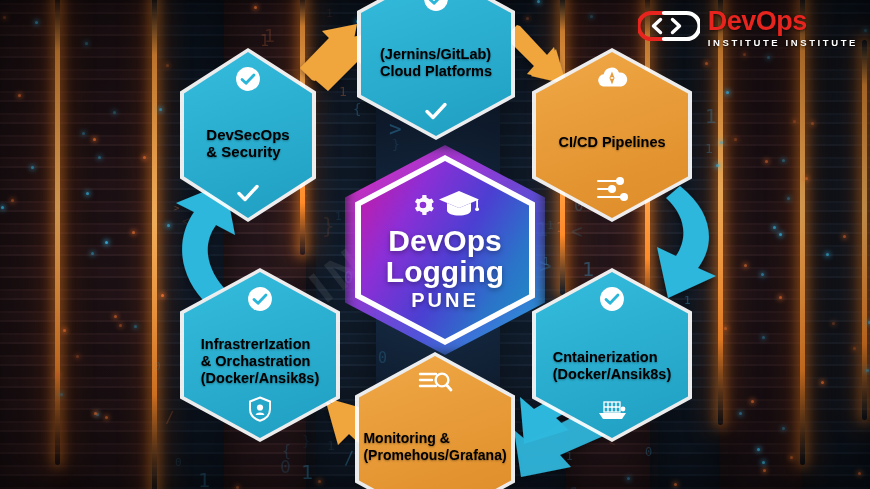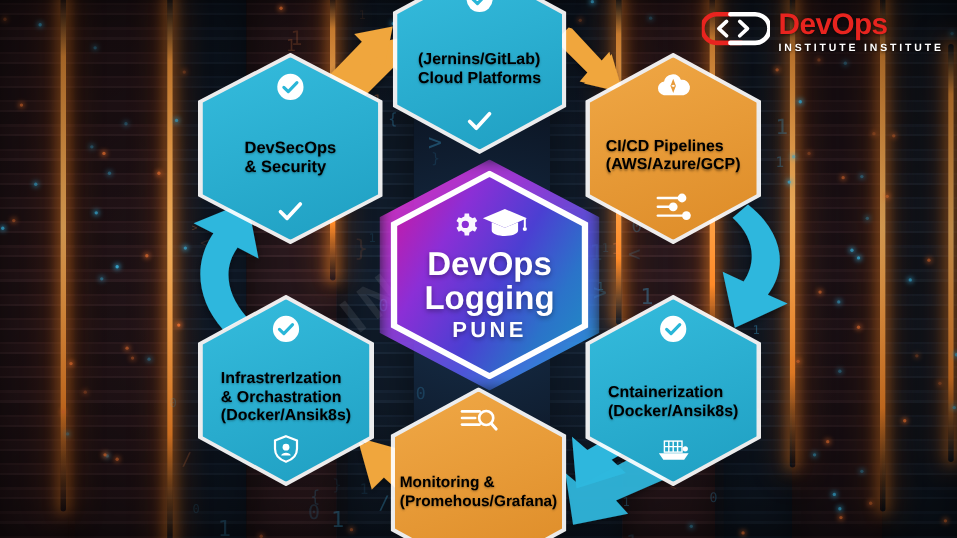--- a/index.html
+++ b/index.html
@@ -316,21 +316,20 @@
     <div class="hex-inner" style="background:linear-gradient(160deg,#f0a846,#dd8b27);">
       <span class="hex-icon-top">
         <svg width="34" height="24" viewBox="0 0 34 24">
           <path d="M8.5 20.5 A6.2 6.2 0 0 1 8.7 8.2 A8 8 0 0 1 24 6.6 A6.4 6.4 0 0 1 26.4 20.5 Z" fill="#fff"></path>
           <path d="M17 5.5 L19.6 12.3 L17 11 L14.4 12.3 Z" fill="#e89b3a"></path>
           <path d="M17 18.5 L14.4 11.7 L17 13 L19.6 11.7 Z" fill="#e89b3a"></path>
         </svg>
       </span>
       <div class="hex-label" style="margin-top:14px;">
         <div>CI/CD Pipelines</div>
-        <div>(AWS/Azure/GCP)</div>
       </div>
       <span class="hex-icon-bot">
         <svg width="36" height="26" viewBox="0 0 36 26">
           <g stroke="#fff" stroke-width="2.2" stroke-linecap="round">
             <line x1="4" y1="5" x2="22" y2="5"></line>
             <line x1="4" y1="13" x2="14" y2="13"></line>
             <line x1="4" y1="21" x2="26" y2="21"></line>
           </g>
           <circle cx="26" cy="5" r="4" fill="#fff"></circle>
           <circle cx="18" cy="13" r="4" fill="#fff"></circle>
@@ -407,21 +406,21 @@
       <span class="hex-icon-bot">
         <svg width="24" height="26" viewBox="0 0 24 26">
           <path d="M12 1.5 L22 5.5 V13 C22 19 17.5 23 12 24.8 C6.5 23 2 19 2 13 V5.5 Z" fill="none" stroke="#fff" stroke-width="2"></path>
           <circle cx="12" cy="11.5" r="3.1" fill="#fff"></circle>
           <path d="M7.6 19 C8.4 15.8 15.6 15.8 16.4 19 Z" fill="#fff"></path>
         </svg>
       </span>
     </div>
   </div>
 
-  <div class="hexwrap" style="left:180px; top:48px; width:168px; height:174px;">
+  <div class="hexwrap" style="left:180px; top:48px; width:136px; height:174px;">
     <div class="hex-outline"></div>
     <div class="hex-inner" style="background:linear-gradient(160deg,#35bcdd,#1f9fc2);">
       <span class="hex-icon-top">
         <svg width="26" height="26" viewBox="0 0 24 24">
           <circle cx="12" cy="12" r="11" fill="#fff"></circle>
           <path d="M6.5 12.4 L10.2 16 L17.5 8.4" fill="none" stroke="#29b6d8" stroke-width="2.6" stroke-linecap="round" stroke-linejoin="round"></path>
         </svg>
       </span>
       <div class="hex-label" style="margin-top:16px; font-size:15px;">
         <div>DevSecOps</div>

